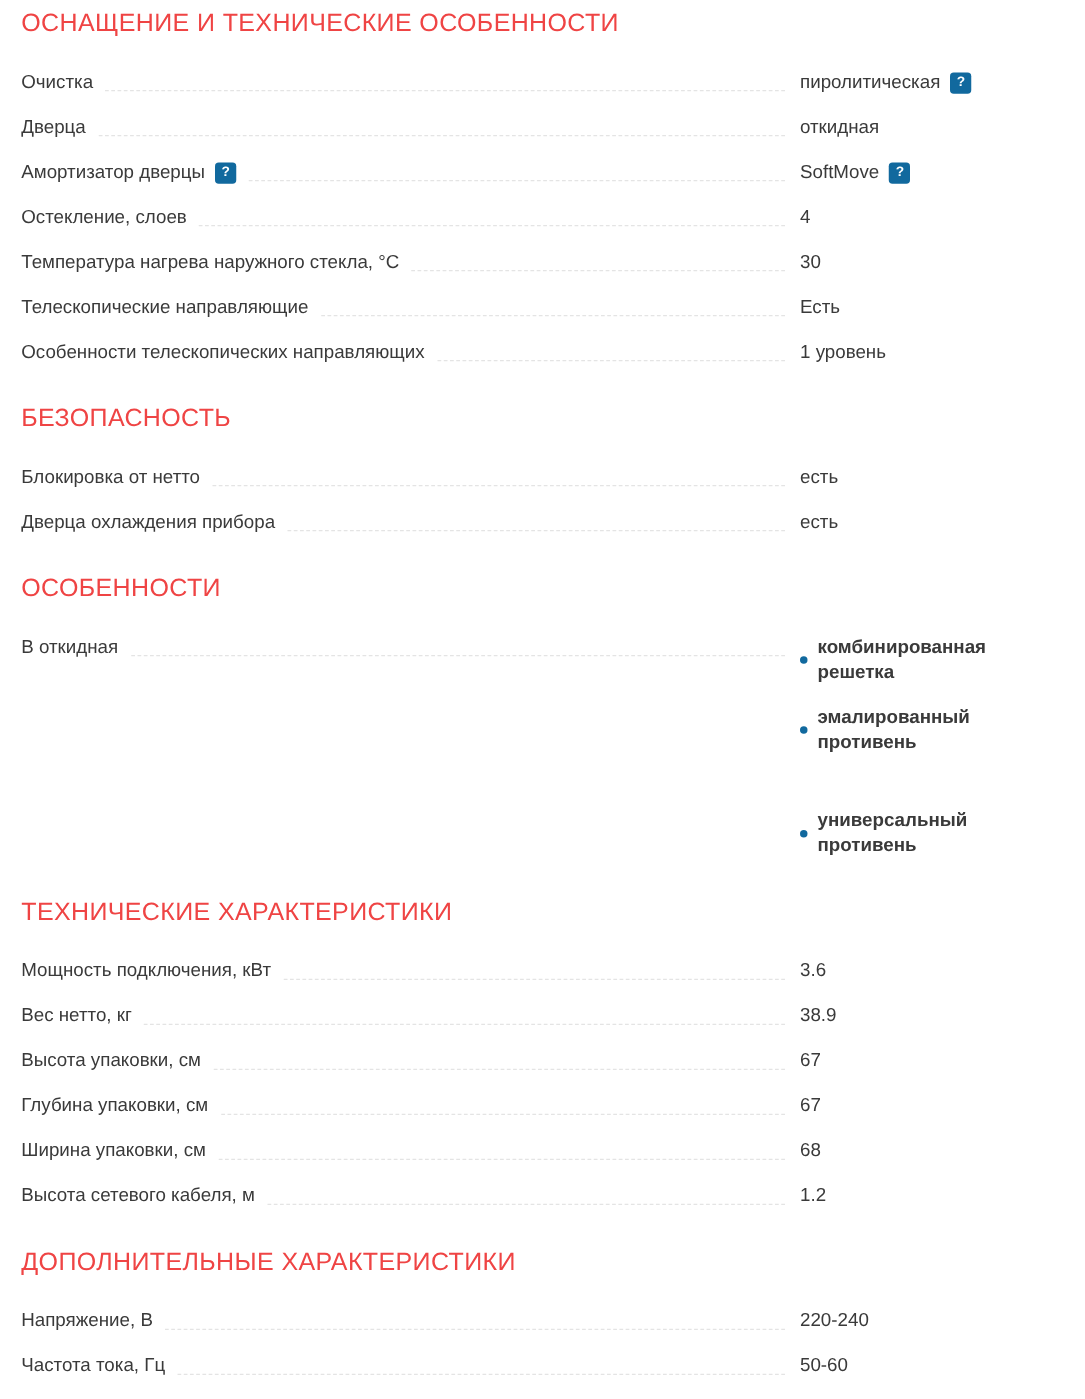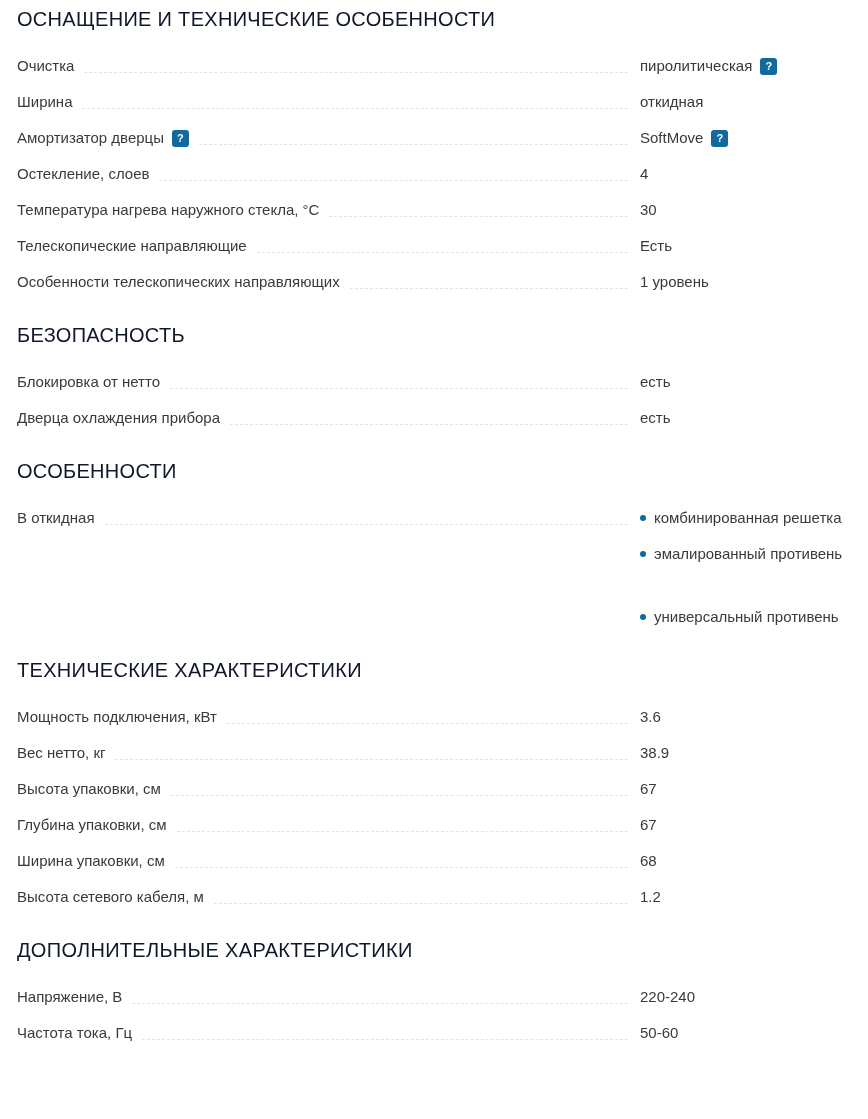--- a/index.html
+++ b/index.html
@@ -14,21 +14,21 @@
     color: #3a3a3a;
     -webkit-font-smoothing: antialiased;
   }
   .page {
     padding: 6px 16px 40px 17px;
     box-sizing: border-box;
   }
   .spec-section { margin-top: 30px; }
   .spec-section:first-child { margin-top: 0; }
   .section-title {
-    color: #0f172a;
+    color: #ef4444;
     font-size: 20px;
     font-weight: 400;
     letter-spacing: 0.3px;
     line-height: 26px;
     margin: 0 0 24px 0;
   }
   .spec-row {
     display: flex;
     align-items: flex-start;
     margin-bottom: 16px;
@@ -72,20 +72,21 @@
     line-height: 17px;
     cursor: pointer;
     flex: none;
     user-select: none;
   }
   .list-item {
     display: flex;
     align-items: flex-start;
     margin-bottom: 16px;
     line-height: 20px;
+    font-weight: bold;
   }
   .list-item:last-child { margin-bottom: 0; margin-top: 43px; }
   .bullet-dot {
     flex: none;
     width: 6px;
     height: 6px;
     border-radius: 50%;
     background: #11699e;
     margin-right: 8px;
     align-self: center;
@@ -102,21 +103,21 @@
     <div class="spec-row">
       <span class="spec-label">Очистка</span>
       <span class="leader"></span>
       <span class="spec-value">
         <span>пиролитическая</span>
         <span class="help-icon">?</span>
       </span>
     </div>
 
     <div class="spec-row">
-      <span class="spec-label">Ширина</span>
+      <span class="spec-label">Дверца</span>
       <span class="leader"></span>
       <span class="spec-value">
         <span>откидная</span>
       </span>
     </div>
 
     <div class="spec-row">
       <span class="spec-label">
         <span>Амортизатор дверцы</span>
         <span class="help-icon">?</span>

